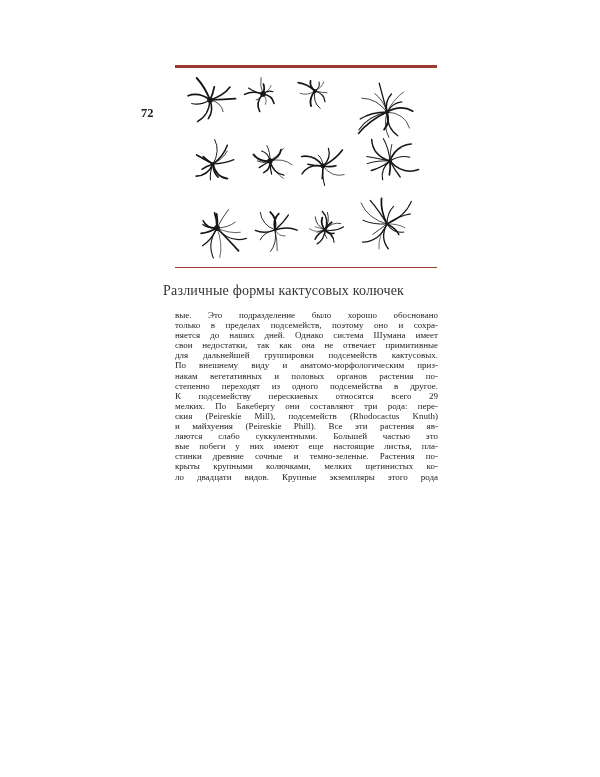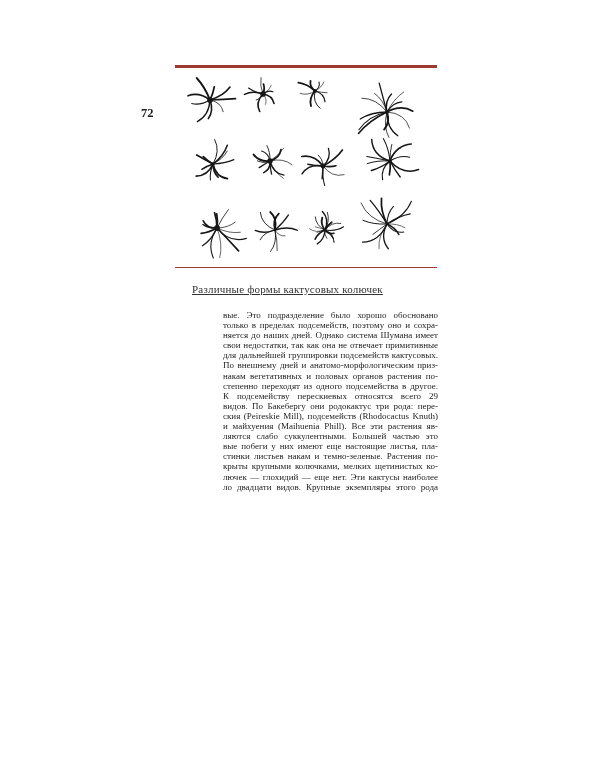--- a/index.html
+++ b/index.html
@@ -20,32 +20,32 @@
     font-size:12.5px;font-weight:700;color:var(--text);
   }
   .figure-block{
     position:absolute;left:175px;top:65px;width:262px;
   }
   .rule{width:262px;background:var(--rule);}
   .rule-top{height:2.5px;}
   .rule-bottom{height:1px;margin-top:1px;}
   .figure-canvas{display:block;width:262px;height:198px;background:#ffffff;}
   .caption{
-    position:absolute;left:192px;top:283px;width:262px;
-    font-size:11px;color:#333333;letter-spacing:0.2px;text-decoration:underline;
+    position:absolute;left:163px;top:283px;width:262px;
+    font-size:14px;color:#333333;letter-spacing:0.2px;
   }
   .body-text{
     position:absolute;left:175px;top:310px;width:263px;
     font-size:9px;line-height:10.1px;color:var(--text);
   }
   .text-line{
     text-align:justify;
     text-align-last:justify;
     white-space:normal;
-    height:10.1px;overflow:visible;margin-left:48px;
+    height:10.1px;overflow:visible;
   }
 </style>
 </head>
 <body>
 
 <div class="page">
 
   <div class="page-number">72</div>
 
   <div class="figure-block">
@@ -233,28 +233,27 @@
   </div>
 
   <div class="caption">Различные формы кактусовых колючек</div>
 
   <div class="body-text">
       <div class="text-line">вые. Это подразделение было хорошо обосновано</div>
       <div class="text-line">только в пределах подсемейств, поэтому оно и сохра-</div>
       <div class="text-line">няется до наших дней. Однако система Шумана имеет</div>
       <div class="text-line">свои недостатки, так как она не отвечает примитивные</div>
       <div class="text-line">для дальнейшей группировки подсемейств кактусовых.</div>
-      <div class="text-line">По внешнему дней и анатомо-морфологическим приз-</div>
+      <div class="text-line">По внешнему виду и анатомо-морфологическим приз-</div>
       <div class="text-line">накам вегетативных и половых органов растения по-</div>
       <div class="text-line">степенно переходят из одного подсемейства в другое.</div>
       <div class="text-line">К подсемейству перескиевых относятся всего 29</div>
-      <div class="text-line">видов. По Бакебергу они родокактус три рода: пере-</div>
+      <div class="text-line">мелких. По Бакебергу они составляют три рода: пере-</div>
       <div class="text-line">ския (Peireskie Mill), подсемейств (Rhodocactus Knuth)</div>
-      <div class="text-line">и майхуения (Maihuenia Phill). Все эти растения яв-</div>
+      <div class="text-line">и майхуения (Peireskie Phill). Все эти растения яв-</div>
       <div class="text-line">ляются слабо суккулентными. Большей частью это</div>
       <div class="text-line">вые побеги у них имеют еще настоящие листья, пла-</div>
-      <div class="text-line">стинки листьев накам и темно-зеленые. Растения по-</div>
+      <div class="text-line">стинки древние сочные и темно-зеленые. Растения по-</div>
       <div class="text-line">крыты крупными колючками, мелких щетинистых ко-</div>
-      <div class="text-line">лючек — глохидий — еще нет. Эти кактусы наиболее</div>
       <div class="text-line">ло двадцати видов. Крупные экземпляры этого рода</div>
     </div>
 
 </div>
 
 </body></html>

